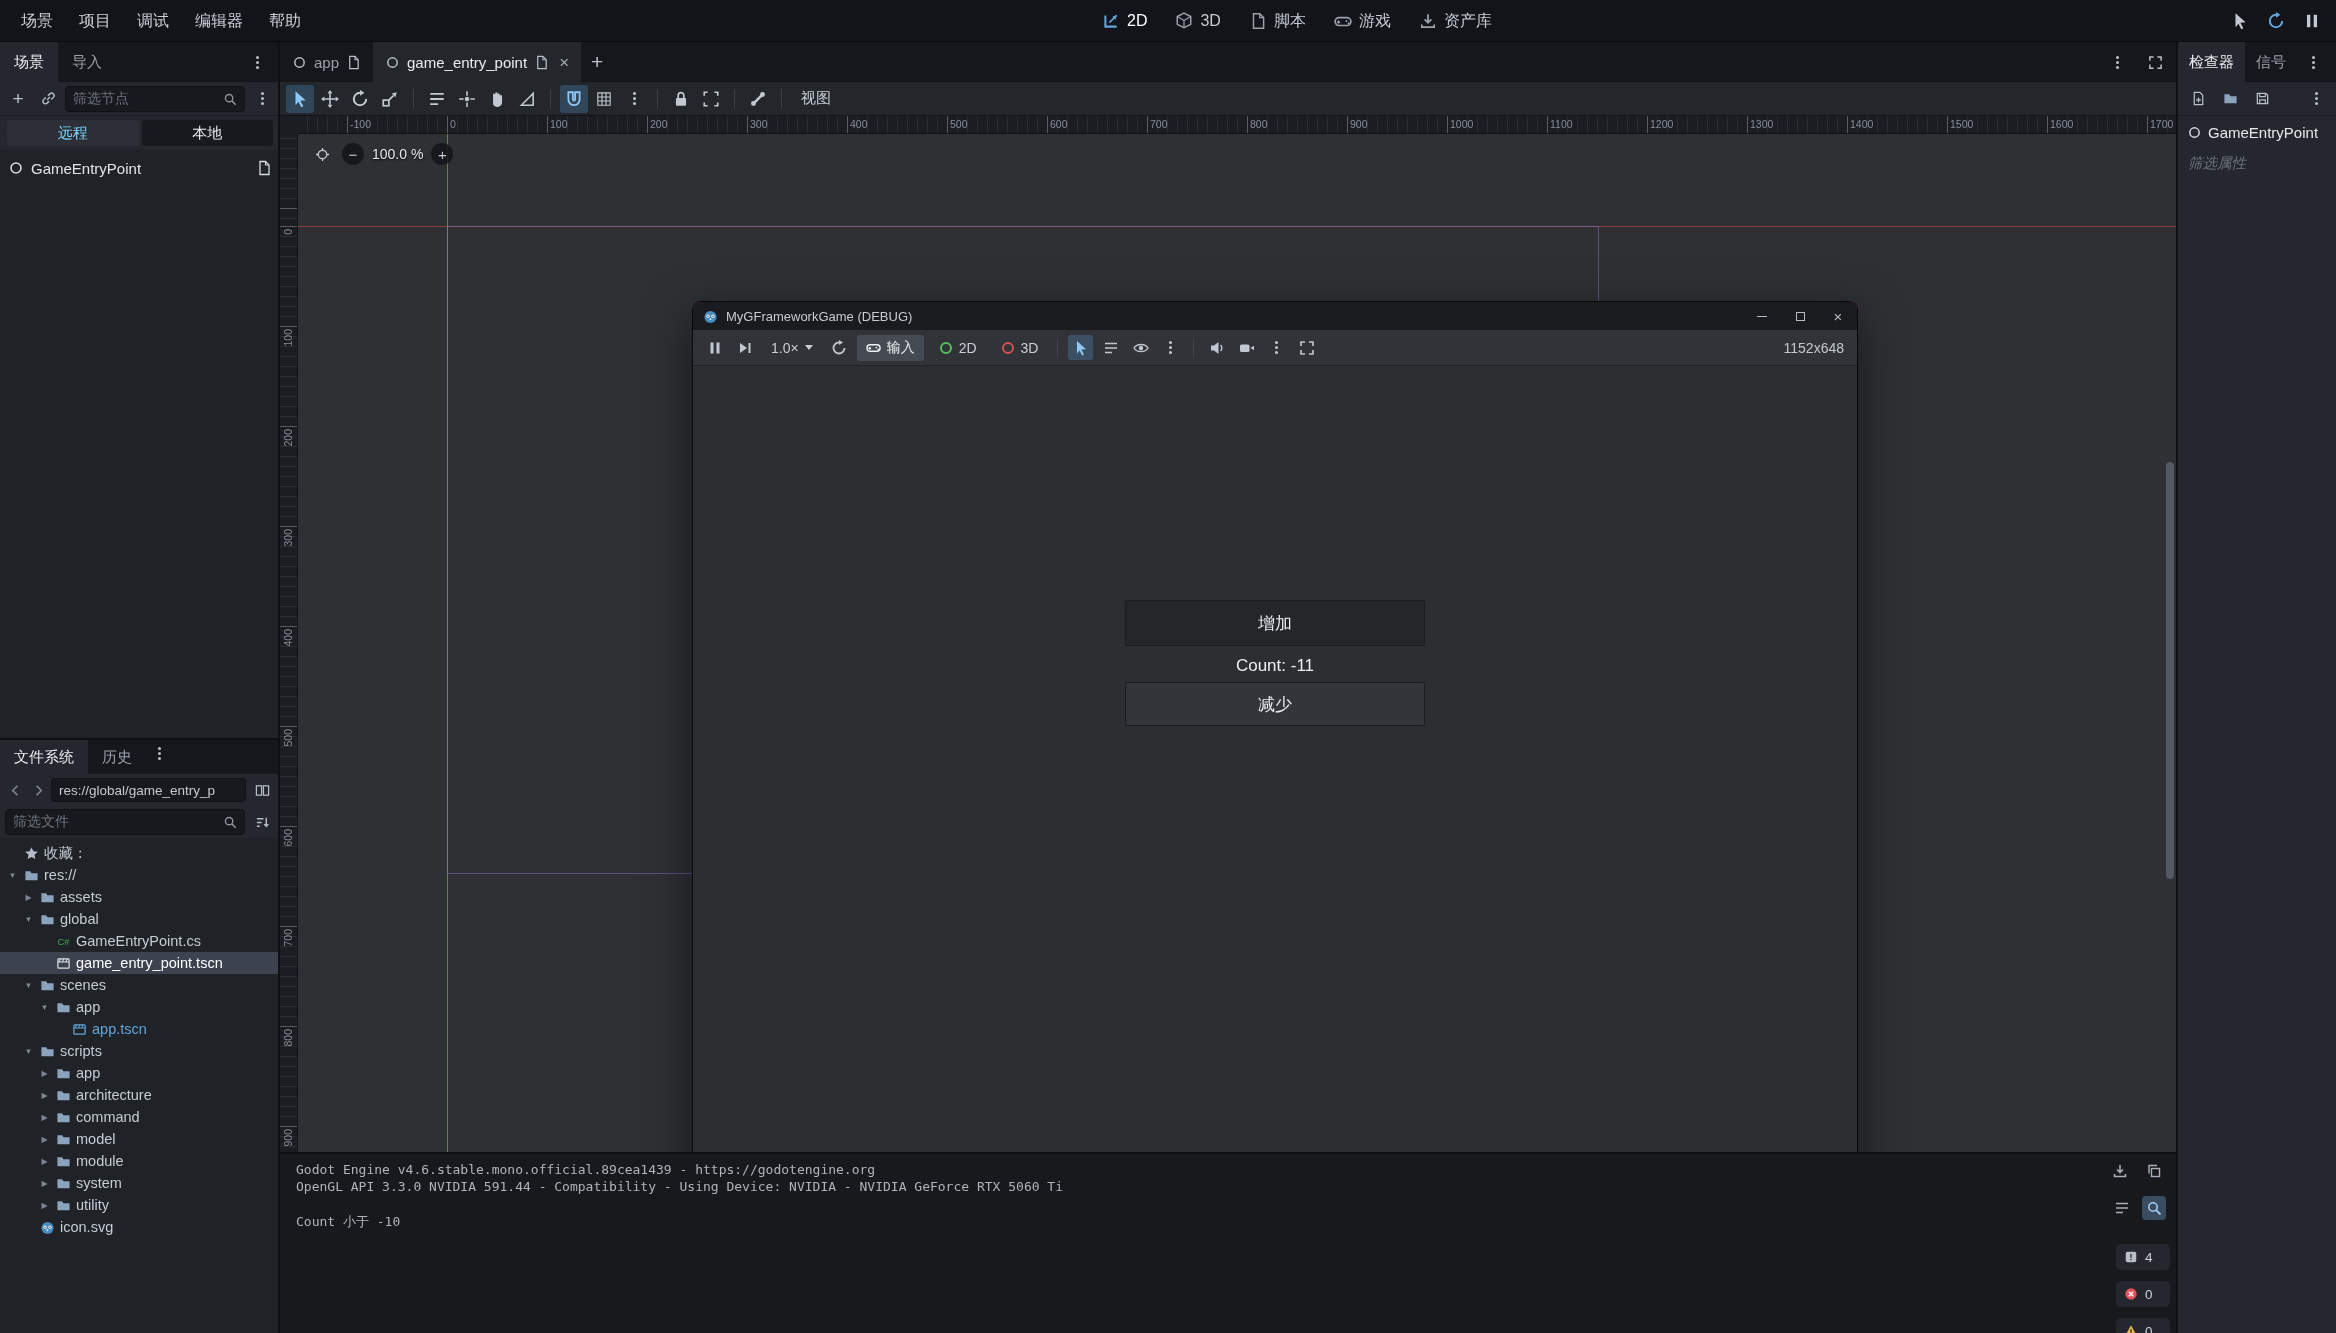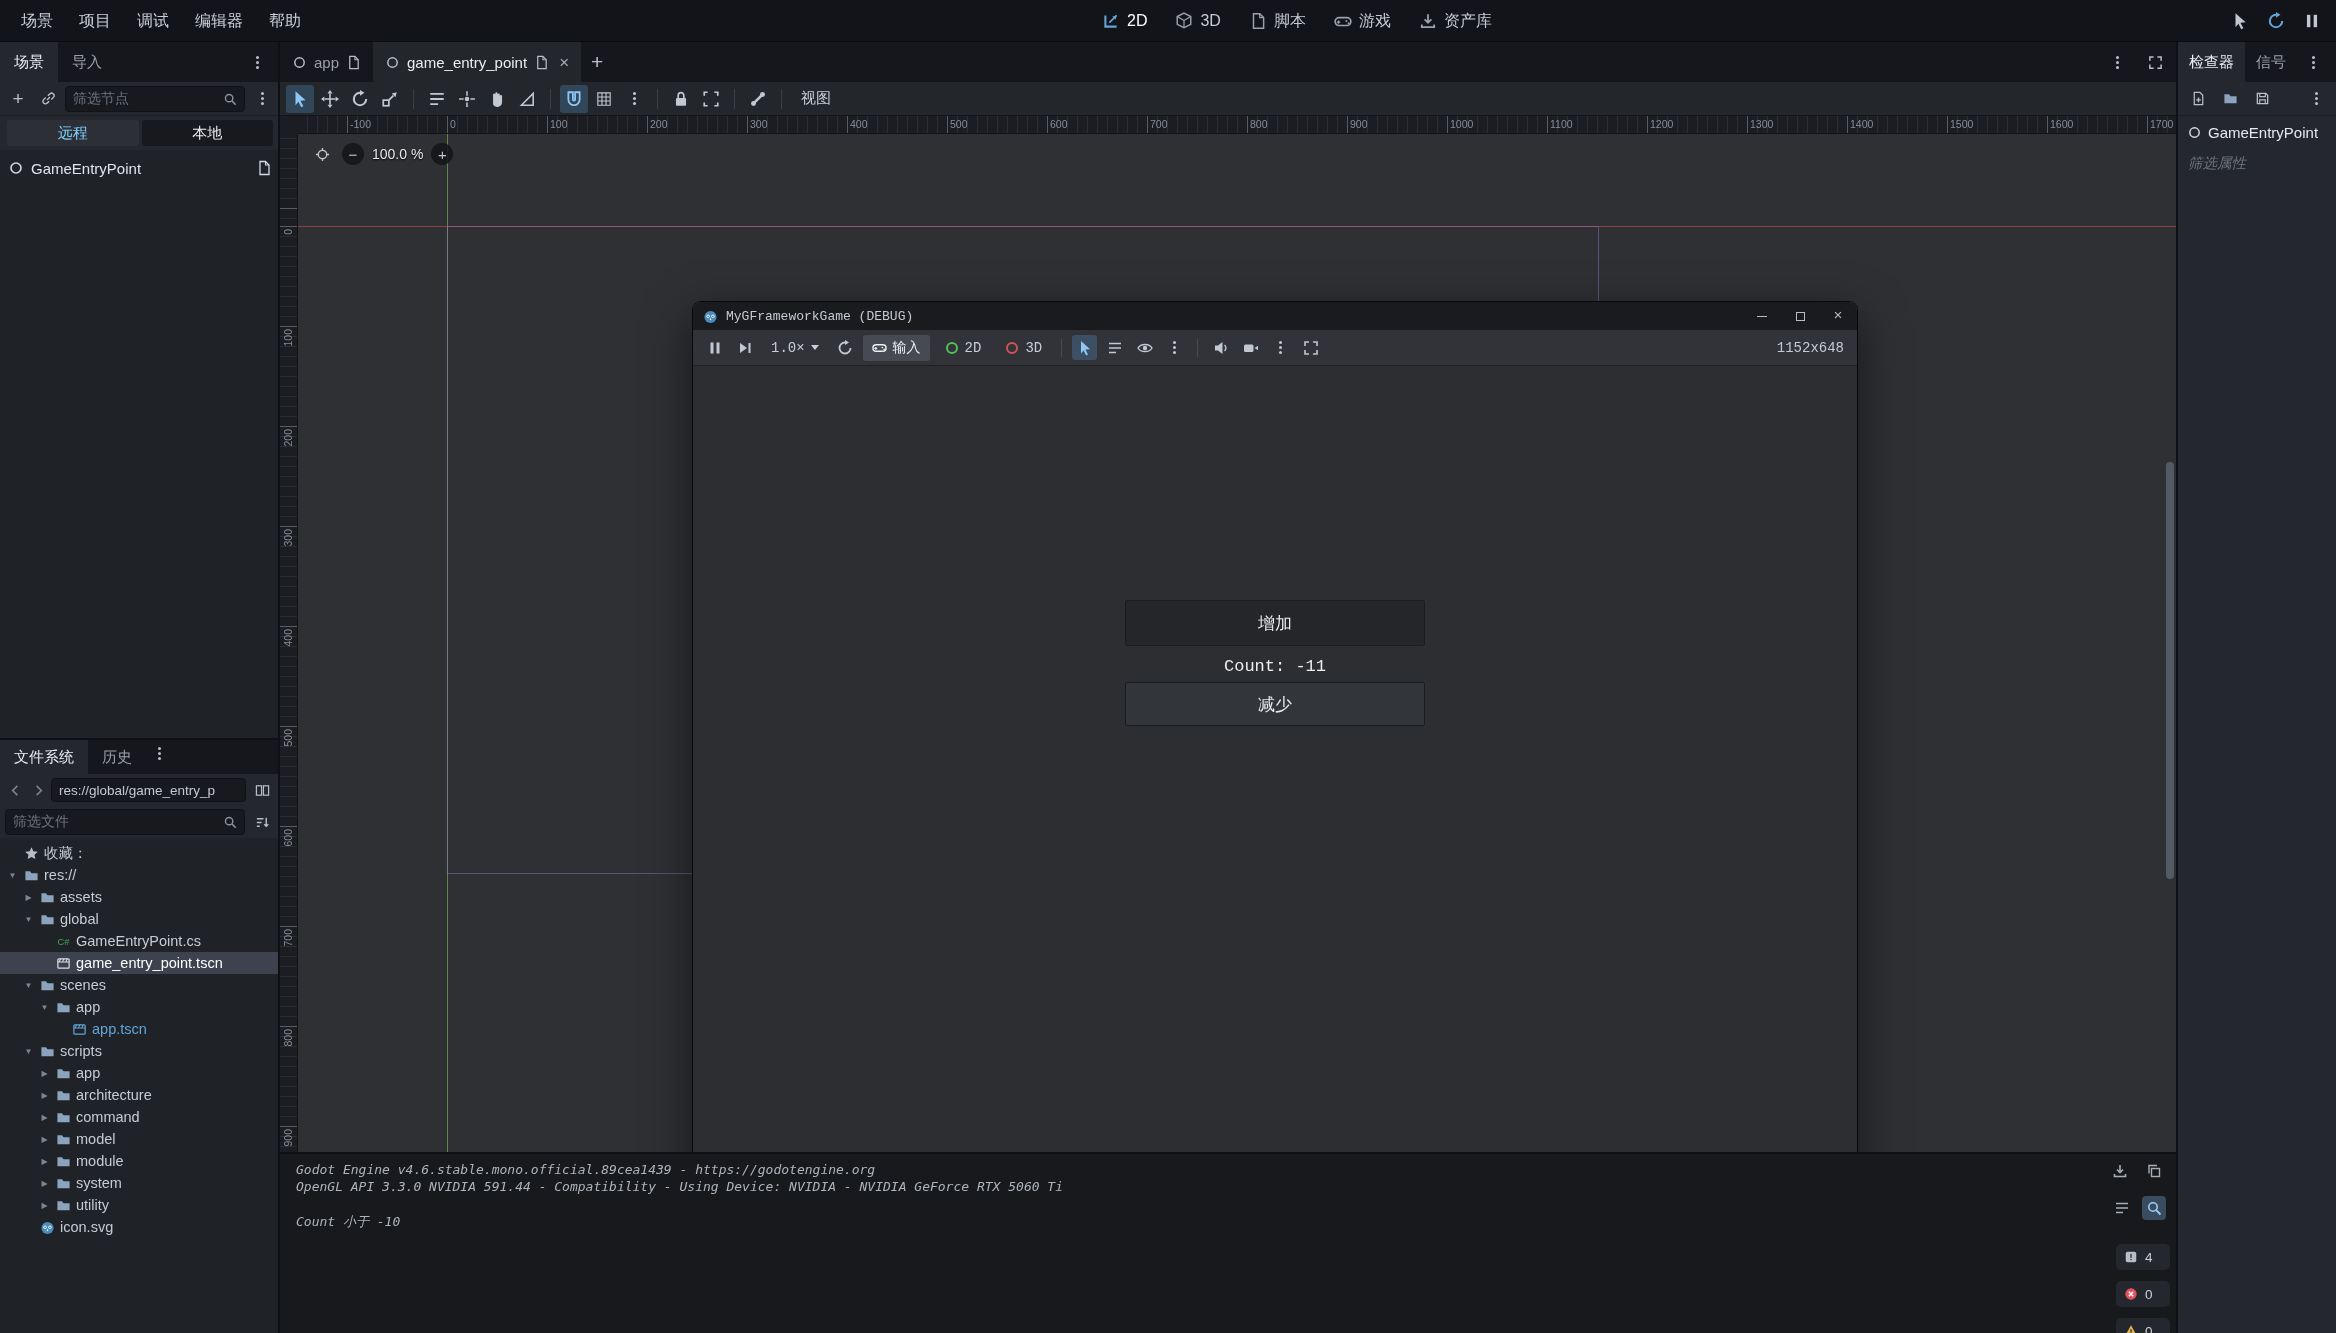--- a/index.html
+++ b/index.html
@@ -106,21 +106,21 @@
   .vprect{position:absolute;left:149px;top:92px;width:1152px;height:648px;border:1px solid var(--frame,#8b6fc9);opacity:.5;}
   .zoomctl{position:absolute;left:12px;top:8px;display:flex;align-items:center;gap:8px;z-index:3;}
   .zbtn{width:22px;height:22px;border-radius:50%;background:rgba(18,20,24,.85);color:#c6cbd2;display:flex;
     align-items:center;justify-content:center;font-size:15px;line-height:1;}
   .zlabel{font-size:14px;color:#e6e9ed;text-shadow:0 1px 2px #000;}
   .ctr{width:24px;height:24px;display:flex;align-items:center;justify-content:center;color:#c2c8d0;}
   .hthumb{position:absolute;left:670px;bottom:8px;width:671px;height:8px;border-radius:4px;background:#545a63;}
   .vthumb{position:absolute;left:1868px;top:328px;width:8px;height:417px;border-radius:4px;background:#545a63;}
   
   #gamewin{position:absolute;left:395px;top:168px;width:1164px;height:904px;background:#a21caf;z-index:10;
-    border-radius:8px 8px 2px 2px;box-shadow:0 14px 48px rgba(0,0,0,.55),0 0 0 1px #0a0b0d;display:flex;flex-direction:column;font-family:Liberation Mono, monospace;}
+    border-radius:8px 8px 2px 2px;box-shadow:0 14px 48px rgba(0,0,0,.55),0 0 0 1px #0a0b0d;display:flex;flex-direction:column;}
   .gtitle{height:28px;background:#1a1b1f;border-radius:8px 8px 0 0;display:flex;align-items:center;padding-left:10px;gap:8px;flex:none;}
   .gtitle .txt{font-size:13px;color:#c6cbd2;}
   .winbtns{margin-left:auto;display:flex;height:28px;}
   .winbtn{width:38px;height:28px;display:flex;align-items:center;justify-content:center;color:#b7bcc4;font-size:15px;}
   .winbtn .bar{width:10px;height:1px;background:currentColor;}
   .winbtn .box{width:9px;height:9px;border:1px solid currentColor;}
   .gtoolbar{height:36px;background:#313338;border-bottom:1px solid #1e2023;display:flex;align-items:center;gap:5px;padding:0 9px;flex:none;}
   .gtool{width:25px;height:25px;display:flex;align-items:center;justify-content:center;color:#c2c8d0;border-radius:3px;}
   .gtool.active{background:rgba(86,146,200,.30);color:#8ec7f5;}
   .gtool svg.ic{width:16px;height:16px;}
@@ -132,21 +132,21 @@
   .gui{position:absolute;left:50%;top:0;width:300px;height:100%;transform:translateX(-50%);}
   .gbtn-big{position:absolute;left:0;width:300px;display:flex;align-items:center;justify-content:center;
     font-size:17px;color:#e8ebef;border:1px solid #1b1c1f;border-radius:2px;}
   #btn-inc{top:234px;height:46px;background:#242629;}
   #btn-dec{top:316px;height:44px;background:#323539;}
   .gcount{position:absolute;left:0;top:284px;width:300px;height:32px;display:flex;align-items:center;
     justify-content:center;font-size:17px;color:#eceff2;}
   
   #output{position:absolute;left:280px;top:1152px;width:1898px;height:181px;background:#17191d;
     border-top:2px solid #0e1013;padding:8px 0 0 16px;}
-  .oline{height:17px;font-family:"DejaVu Sans Mono","Liberation Mono",monospace;font-size:13px;color:#aeb4bc;white-space:pre;font-style:italic;}
+  .oline{height:17px;font-family:"DejaVu Sans Mono","Liberation Mono",monospace;font-size:13px;color:#aeb4bc;white-space:pre;}
   .octl-row{position:absolute;display:flex;gap:10px;}
   #octl1{right:12px;top:5px;}
   #octl2{right:12px;top:42px;gap:8px;}
   .tool24{width:24px;height:24px;display:flex;align-items:center;justify-content:center;color:#a8aeb7;border-radius:4px;}
   .tool24 svg.ic{width:16px;height:16px;}
   .tool24.active{background:#3a4c60;color:#9fcdf5;}
   .badge{position:absolute;right:8px;width:54px;height:26px;background:#24272d;border-radius:5px;
     display:flex;align-items:center;gap:7px;padding:0 8px;}
   .badge svg.ic{width:14px;height:14px;}
   .badge .cnt{font-size:13.5px;color:#ccd1d8;}

